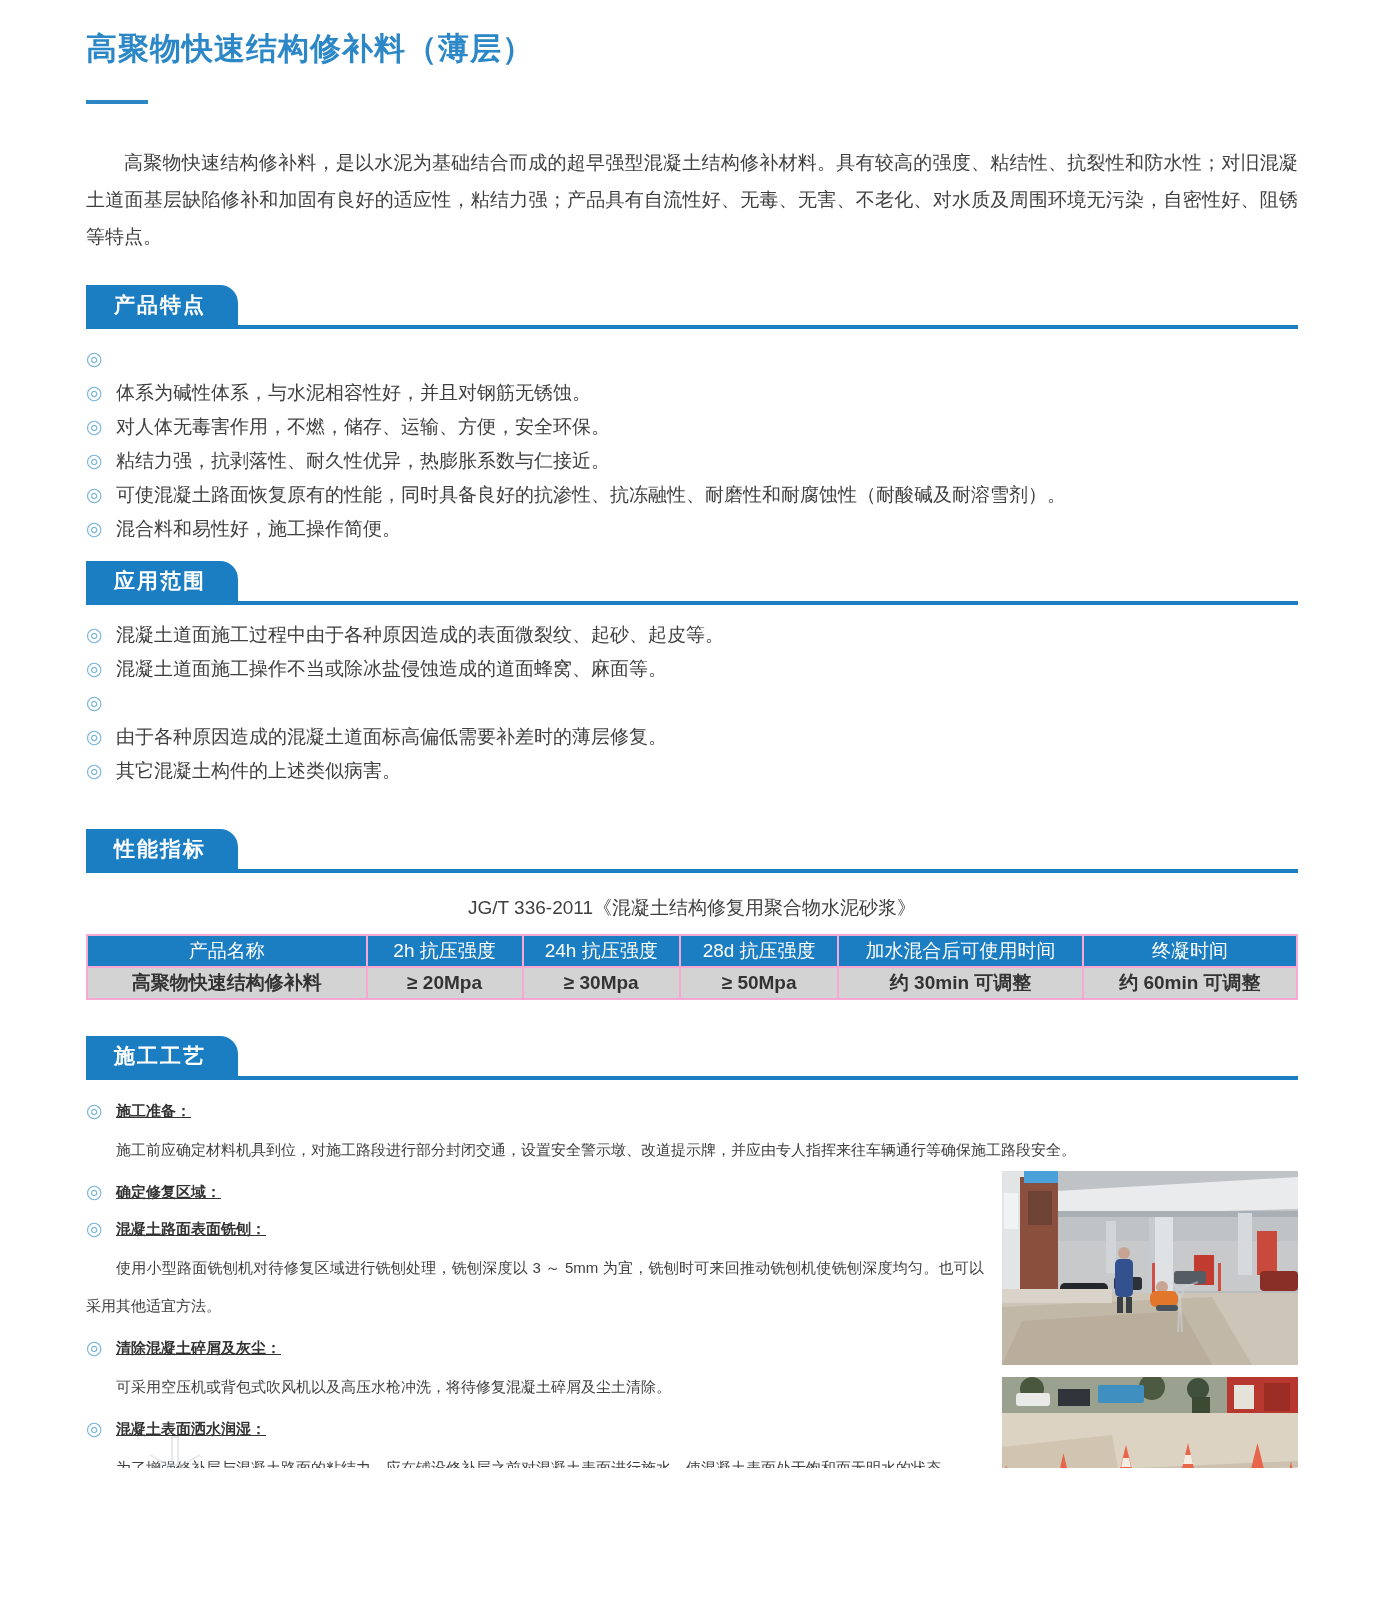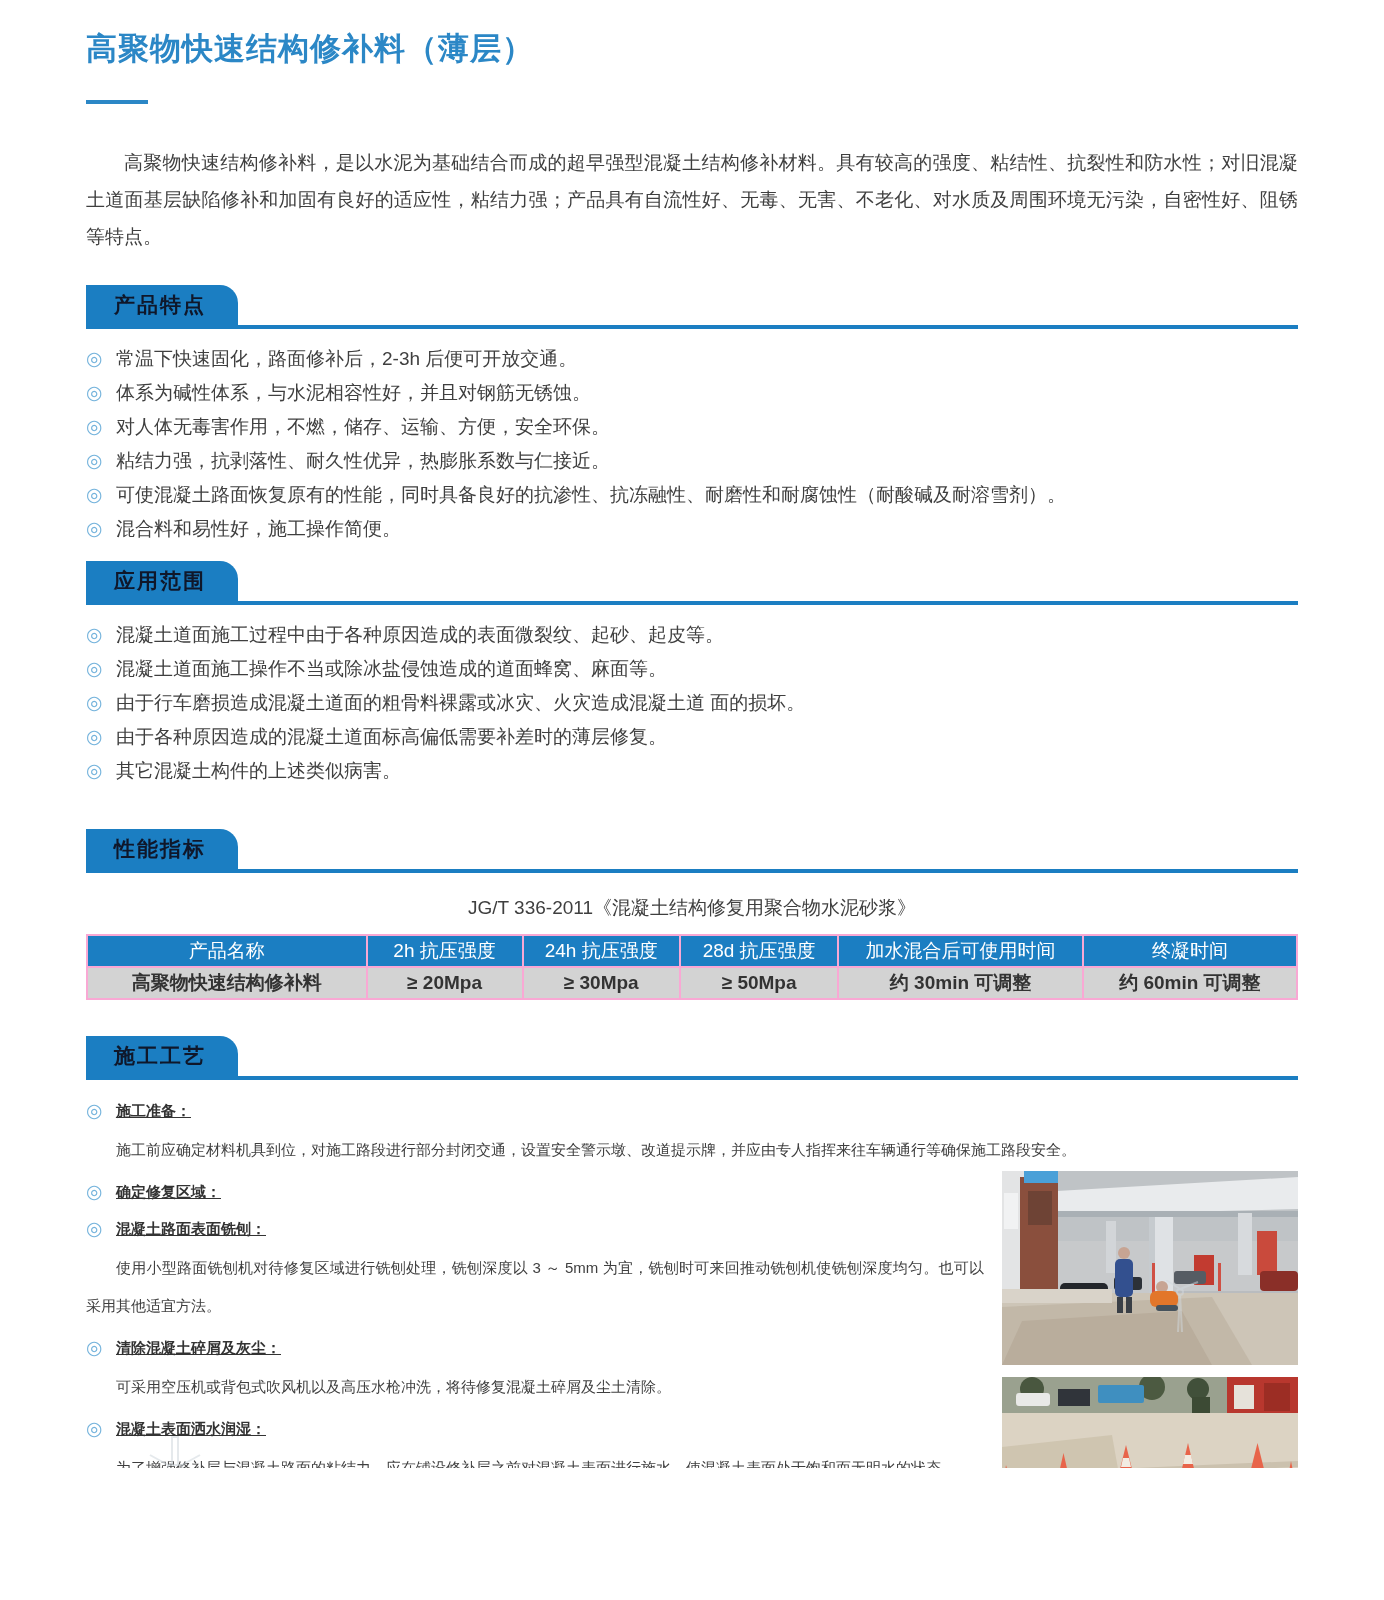--- a/index.html
+++ b/index.html
@@ -11,21 +11,21 @@
   .doc-title { font-size:31px; font-weight:bold; color:#2b87c6; letter-spacing:1px; margin-top:4px; }
   .title-dash { width:62px; height:4px; background:#2b87c6; margin-top:30px; }
 
   
   .intro { margin-top:40px; font-size:19px; line-height:37px; text-align:justify; text-indent:2em; color:#3f3f3f; }
 
   
   .section-head { margin-top:30px; border-bottom:4px solid #1b7ec2; }
   .banner { display:inline-flex; align-items:center; height:40px; min-width:152px; padding:0 30px 0 28px;
             background:#1b7ec2; border-radius:0 18px 0 0; vertical-align:bottom; }
-  .banner span { color:#0f172a; font-size:21px; font-weight:bold; letter-spacing:2px;font-family:Liberation Mono, monospace; }
+  .banner span { color:#ffffff; font-size:21px; font-weight:bold; letter-spacing:2px;font-family:Liberation Mono, monospace; }
 
   
   .bullets { margin-top:15px; }
   .bullet { display:flex; align-items:flex-start; margin:5px 0; line-height:29px; }
   .marker { color:#74b3dc; font-size:19px; width:30px; flex:0 0 30px; line-height:29px; }
   .bullet-text { font-size:19px; color:#3f3f3f; }
 
   
   .perf-caption { margin-top:22px; text-align:center; font-size:19px; color:#3f3f3f; }
   table.perf { width:100%; border-collapse:collapse; margin-top:13px; table-layout:fixed; }
@@ -61,21 +61,20 @@
   <p class="intro">高聚物快速结构修补料，是以水泥为基础结合而成的超早强型混凝土结构修补材料。具有较高的强度、粘结性、抗裂性和防水性；对旧混凝土道面基层缺陷修补和加固有良好的适应性，粘结力强；产品具有自流性好、无毒、无害、不老化、对水质及周围环境无污染，自密性好、阻锈等特点。</p>
 
   <div class="section-head">
     <div class="banner">
       <span>产品特点</span>
     </div>
   </div>
   <div class="bullets">
     <div class="bullet">
         <span class="marker">◎</span>
-        <span class="bullet-text">常温下快速固化，路面修补后，2-3h 后便可开放交通。</span>
       </div>
     <div class="bullet">
         <span class="marker">◎</span>
         <span class="bullet-text">体系为碱性体系，与水泥相容性好，并且对钢筋无锈蚀。</span>
       </div>
     <div class="bullet">
         <span class="marker">◎</span>
         <span class="bullet-text">对人体无毒害作用，不燃，储存、运输、方便，安全环保。</span>
       </div>
     <div class="bullet">
@@ -101,21 +100,20 @@
     <div class="bullet">
         <span class="marker">◎</span>
         <span class="bullet-text">混凝土道面施工过程中由于各种原因造成的表面微裂纹、起砂、起皮等。</span>
       </div>
     <div class="bullet">
         <span class="marker">◎</span>
         <span class="bullet-text">混凝土道面施工操作不当或除冰盐侵蚀造成的道面蜂窝、麻面等。</span>
       </div>
     <div class="bullet">
         <span class="marker">◎</span>
-        <span class="bullet-text">由于行车磨损造成混凝土道面的粗骨料裸露或冰灾、火灾造成混凝土道 面的损坏。</span>
       </div>
     <div class="bullet">
         <span class="marker">◎</span>
         <span class="bullet-text">由于各种原因造成的混凝土道面标高偏低需要补差时的薄层修复。</span>
       </div>
     <div class="bullet">
         <span class="marker">◎</span>
         <span class="bullet-text">其它混凝土构件的上述类似病害。</span>
       </div>
   </div>

